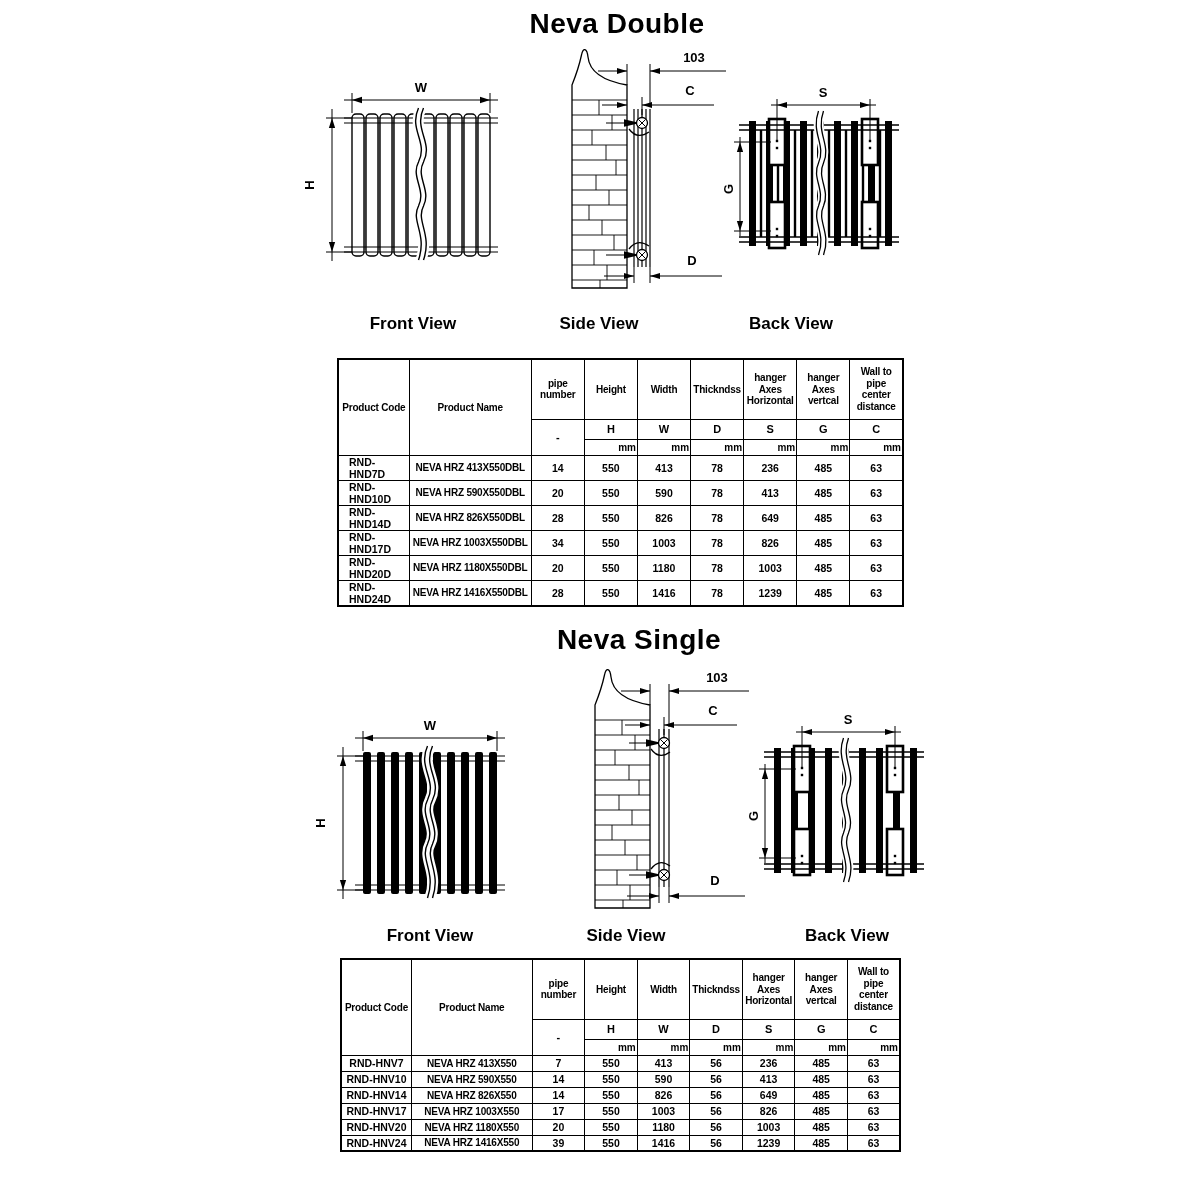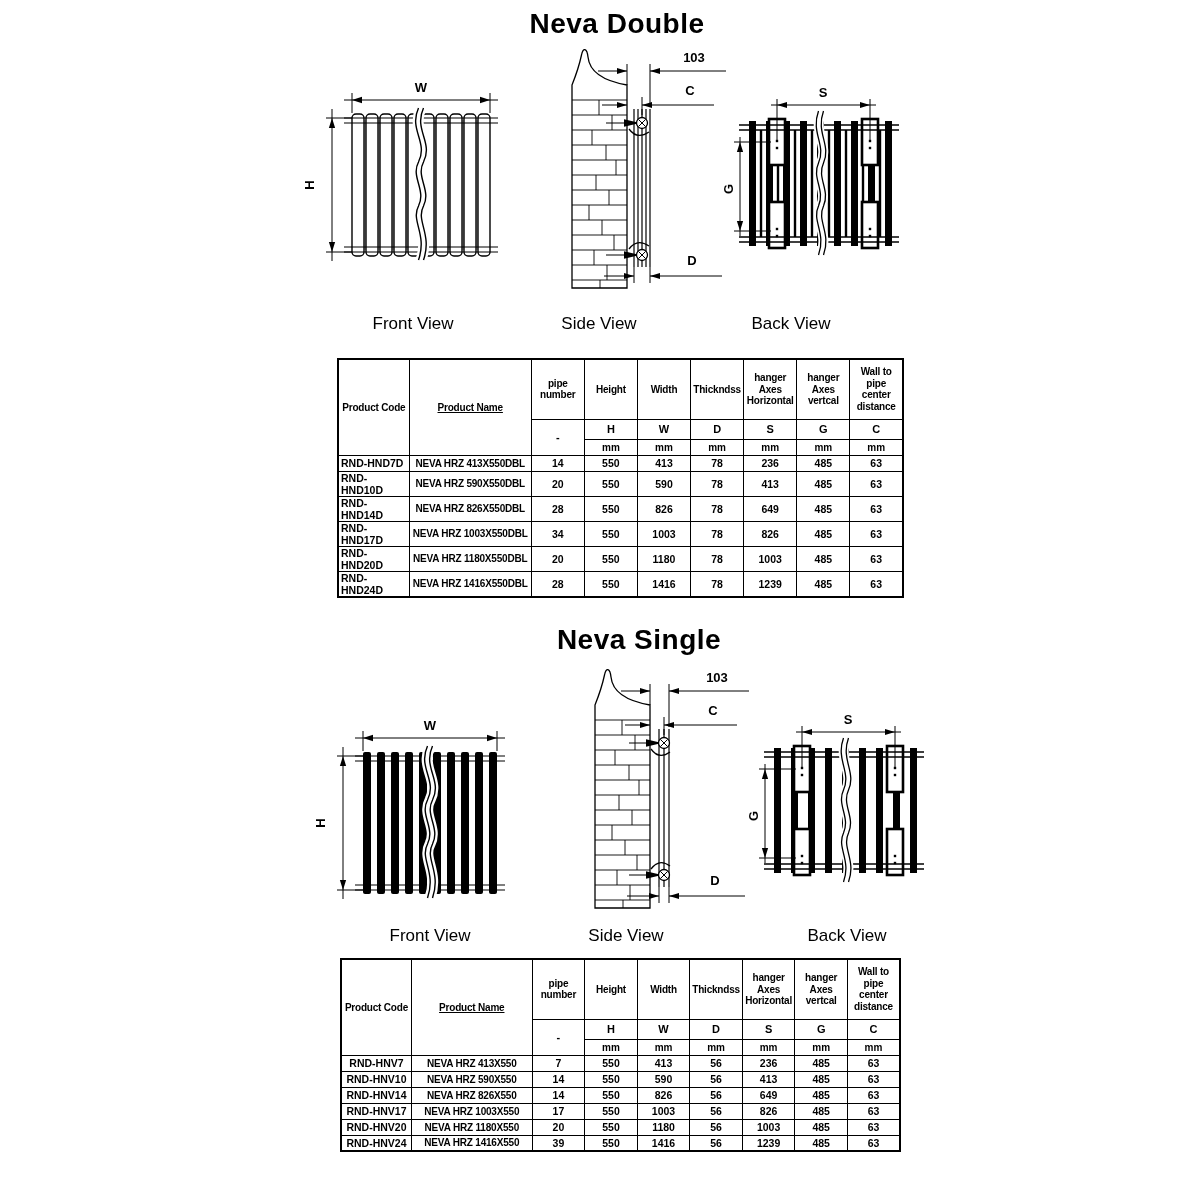--- a/index.html
+++ b/index.html
@@ -1,35 +1,35 @@
 <!DOCTYPE html>
 <html><head>
 <meta charset="utf-8">
 <style>
   * { margin:0; padding:0; box-sizing:border-box; }
   html,body { background:#fff; }
   body { width:1200px; height:1200px; position:relative; color:#000;
          font-family:"Liberation Sans", sans-serif; overflow:hidden; }
   .section-title { position:absolute; text-align:center; font-weight:bold; font-size:28px; letter-spacing:.5px;padding-left:44px; }
-  .view-label { position:absolute; width:140px; text-align:center; font-weight:normal; font-size:17px; }
+  .view-label { position:absolute; width:140px; text-align:center; font-weight:bold; font-size:17px; }
   svg.drw { position:absolute; overflow:visible; }
   .s1 { stroke:#000; stroke-width:1; fill:none; }
   .dimtxt { font:bold 13px "Liberation Sans", sans-serif; fill:#000; }
   polygon { fill:#000; stroke:none; }
   .spec-table { position:absolute; border-collapse:collapse; table-layout:fixed; border:2px solid #000; background:#fff; }
   .spec-table th, .spec-table td { border:1px solid #000; text-align:center; vertical-align:middle;
       font-family:"Liberation Sans", sans-serif; font-weight:bold; color:#000; padding:0 1px; overflow:hidden; }
   .spec-table thead tr:nth-child(1) th { height:60px; font-size:10px; line-height:1.15; letter-spacing:-.2px; }
   .spec-table thead tr:nth-child(2) th { height:20px; font-size:11px; }
-  .spec-table thead tr:nth-child(3) th { height:16px; font-size:10px; }
+  .spec-table thead tr:nth-child(3) th { height:16px; font-size:10px;text-align:right; }
   .spec-table tbody td { height:16px; font-size:10.5px; }
   .spec-table td:nth-child(2) { font-size:10px; letter-spacing:-.2px; }
   .spec-table .h0 { width:12.6%;margin-left:32px; }
-  .spec-table .h1 { width:21.6%;text-decoration:underline; }
-  .tbl-double tbody td:first-child { text-align:left; padding-left:2px; }
+  .spec-table .h1 { width:21.6%; }
+  .tbl-double tbody td:first-child { text-align:left; padding-left:10px; }
 </style>
 </head>
 <body>
 
 <div class="section-title" style="top:8px;left:0;width:1190px">Neva Double</div>
 
 <svg class="drw" style="left:294px;top:80px" width="215" height="185" viewBox="0 0 215 185">
   <g>
     <text class="dimtxt" x="127" y="12" text-anchor="middle">W</text>
     <line class="s1" x1="58" y1="33" x2="58" y2="13"></line>

